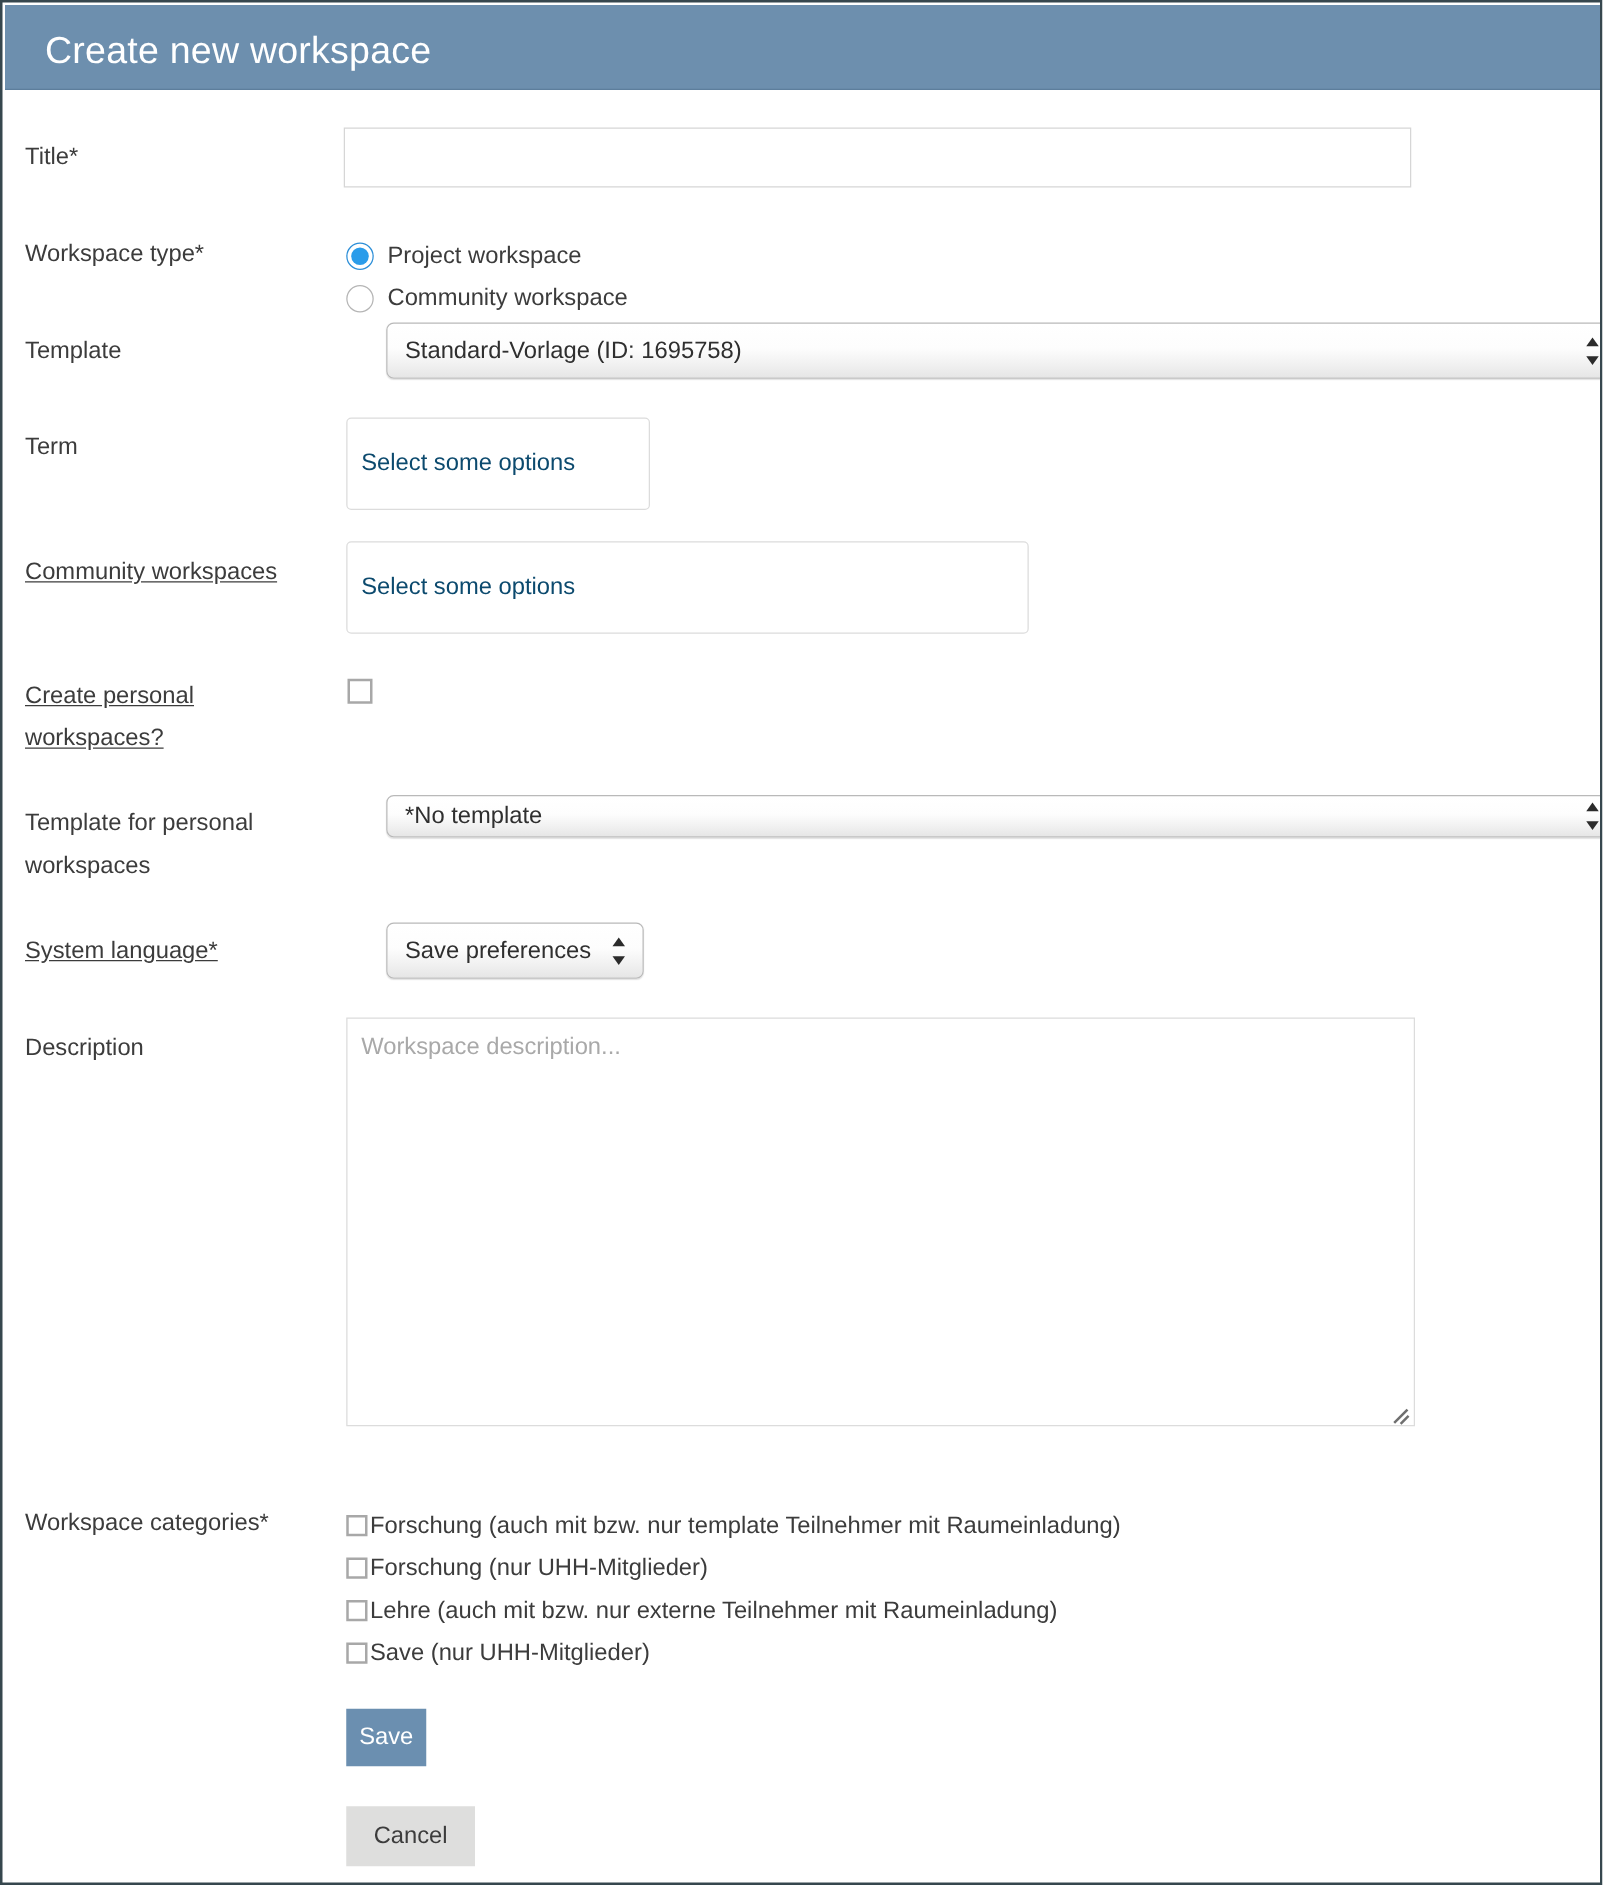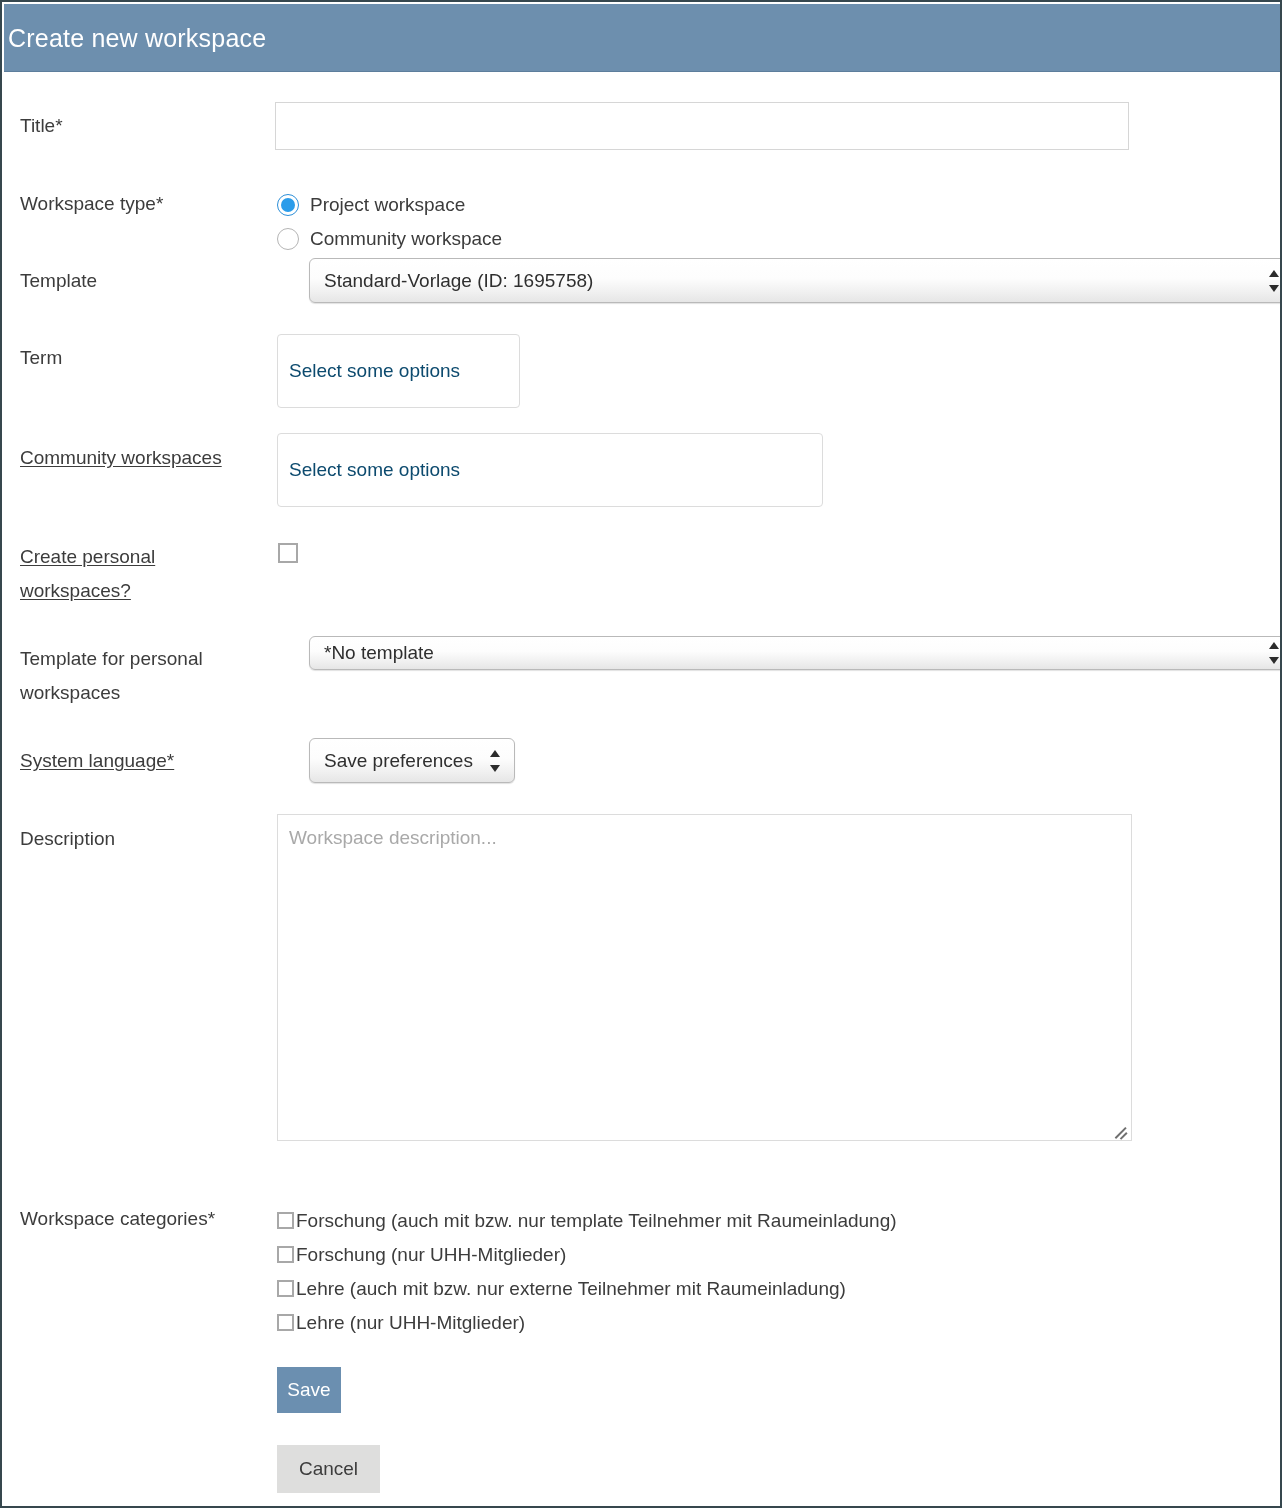--- a/index.html
+++ b/index.html
@@ -26,23 +26,23 @@
     left: 2px;
     top: 2px;
     width: 1278px;
     height: 68px;
     background: #6d8fae;
     box-sizing: border-box;
     border-bottom: 1px solid #5d7e9c;
   }
   .dialog-header .title {
     position: absolute;
-    left: 4px;
+    left: 32px;
     top: 20px;
-    font-size: 25px;
+    font-size: 30px;
     color: #ffffff;
     letter-spacing: .2px;
     white-space: nowrap;
   }
   
   .form-body {
     position: absolute;
     left: 2px;
     top: 71px;
     width: 1278px;
@@ -317,20 +317,20 @@
     <div class="cat-item" style="left:273px; top:1171px;">
       <span class="cbx sm" style="left:0; top:2px;"></span>
       <span class="lbl">Forschung (nur UHH-Mitglieder)</span>
     </div>
     <div class="cat-item" style="left:273px; top:1205px;">
       <span class="cbx sm" style="left:0; top:2px;"></span>
       <span class="lbl">Lehre (auch mit bzw. nur externe Teilnehmer mit Raumeinladung)</span>
     </div>
     <div class="cat-item" style="left:273px; top:1239px;">
       <span class="cbx sm" style="left:0; top:2px;"></span>
-      <span class="lbl">Lehre (nur UHH-Mitglieder)</span>
+      <span class="lbl">Save (nur UHH-Mitglieder)</span>
     </div>
 
     <button class="btn btn-save" style="left:273px; top:1294px; width:64px; height:46px;">Save</button>
     <button class="btn btn-cancel" style="left:273px; top:1372px; width:103px; height:48px;">Cancel</button>
 
   </div>
 </div>
 
 </body></html>

